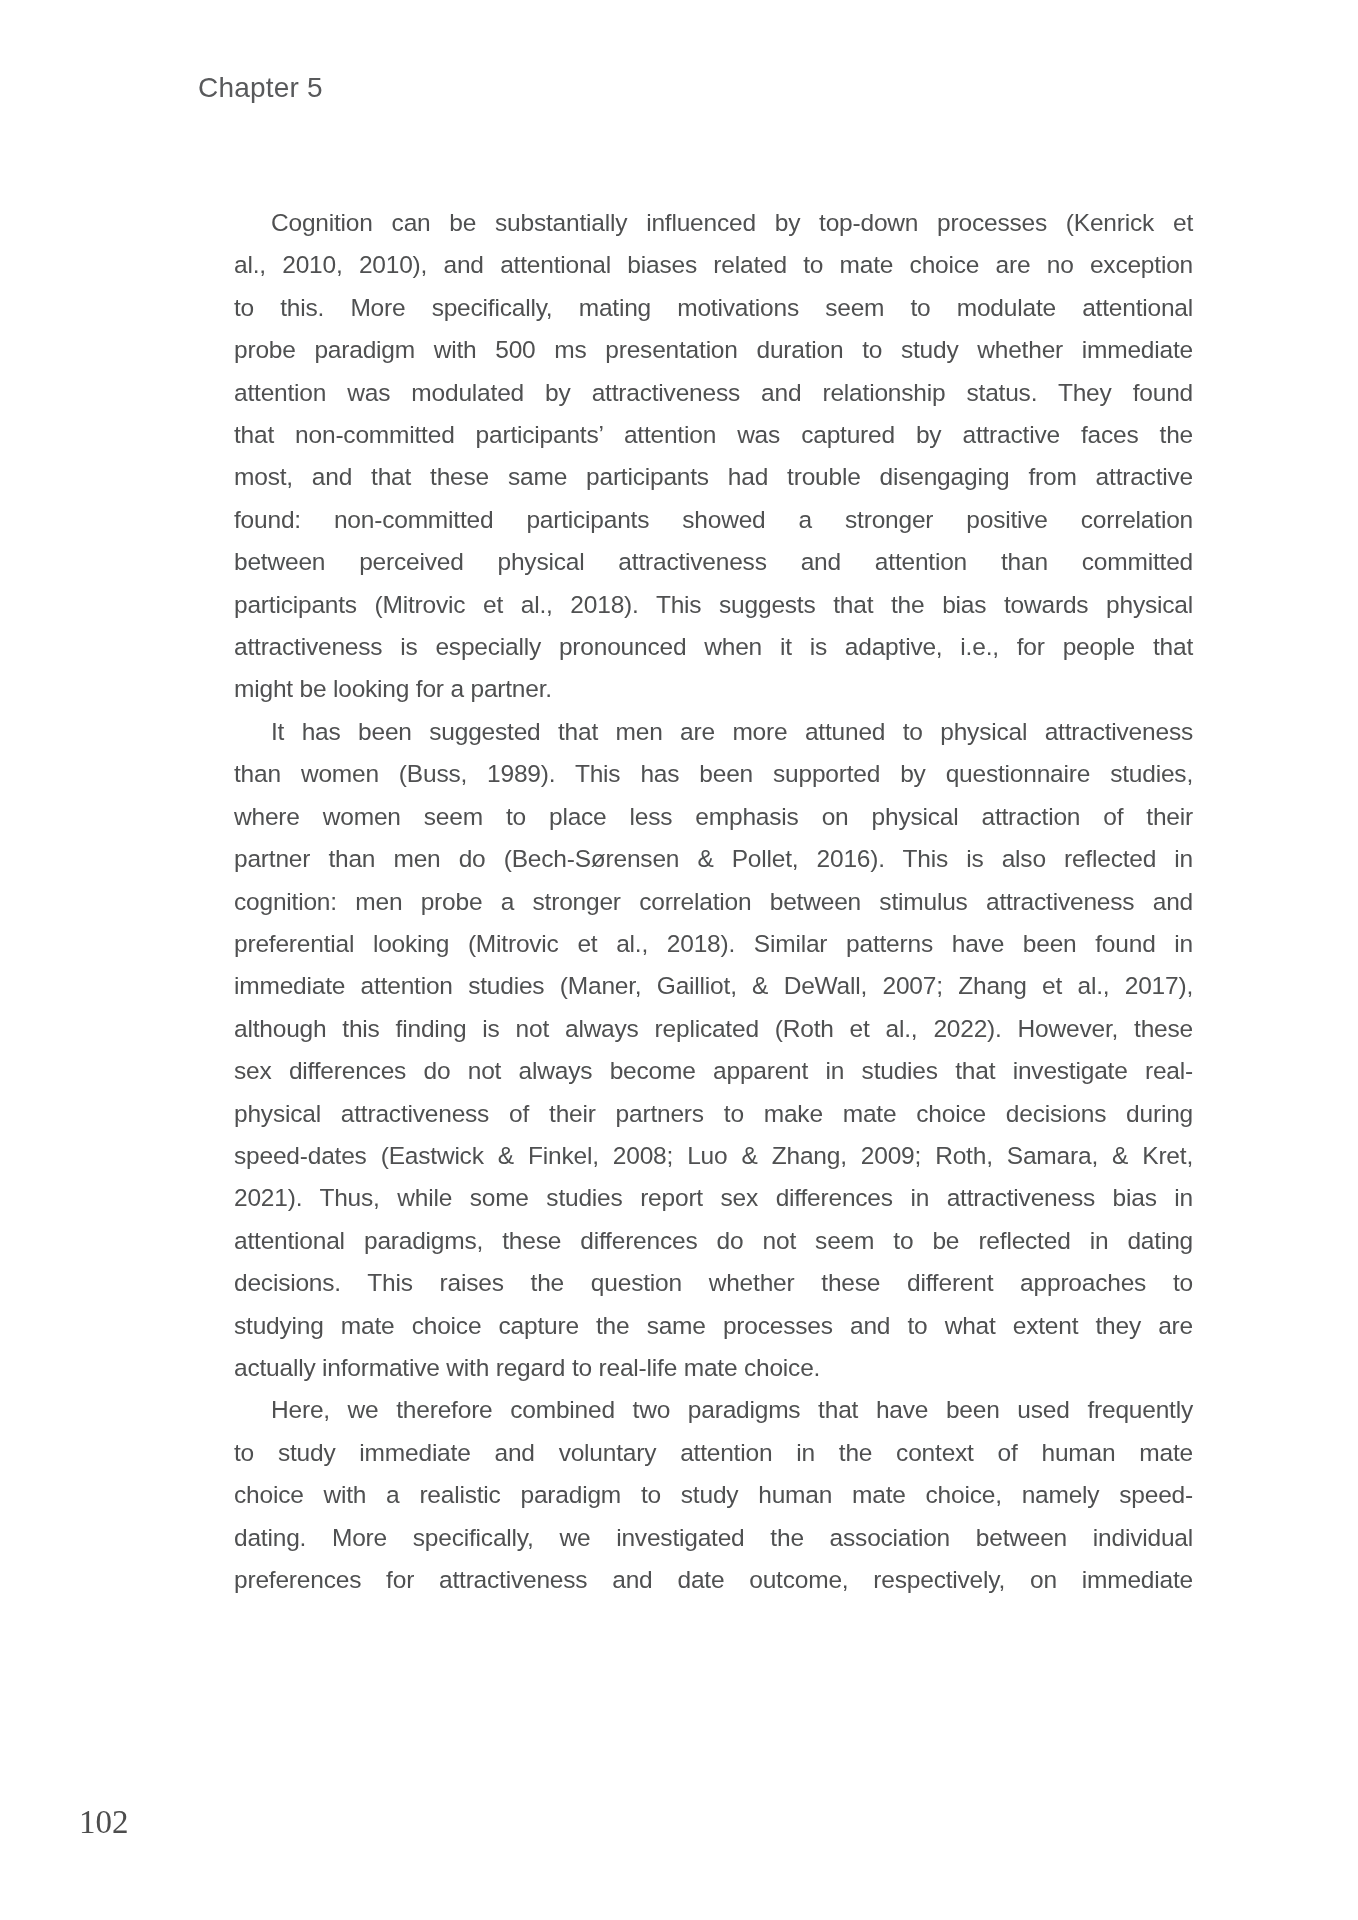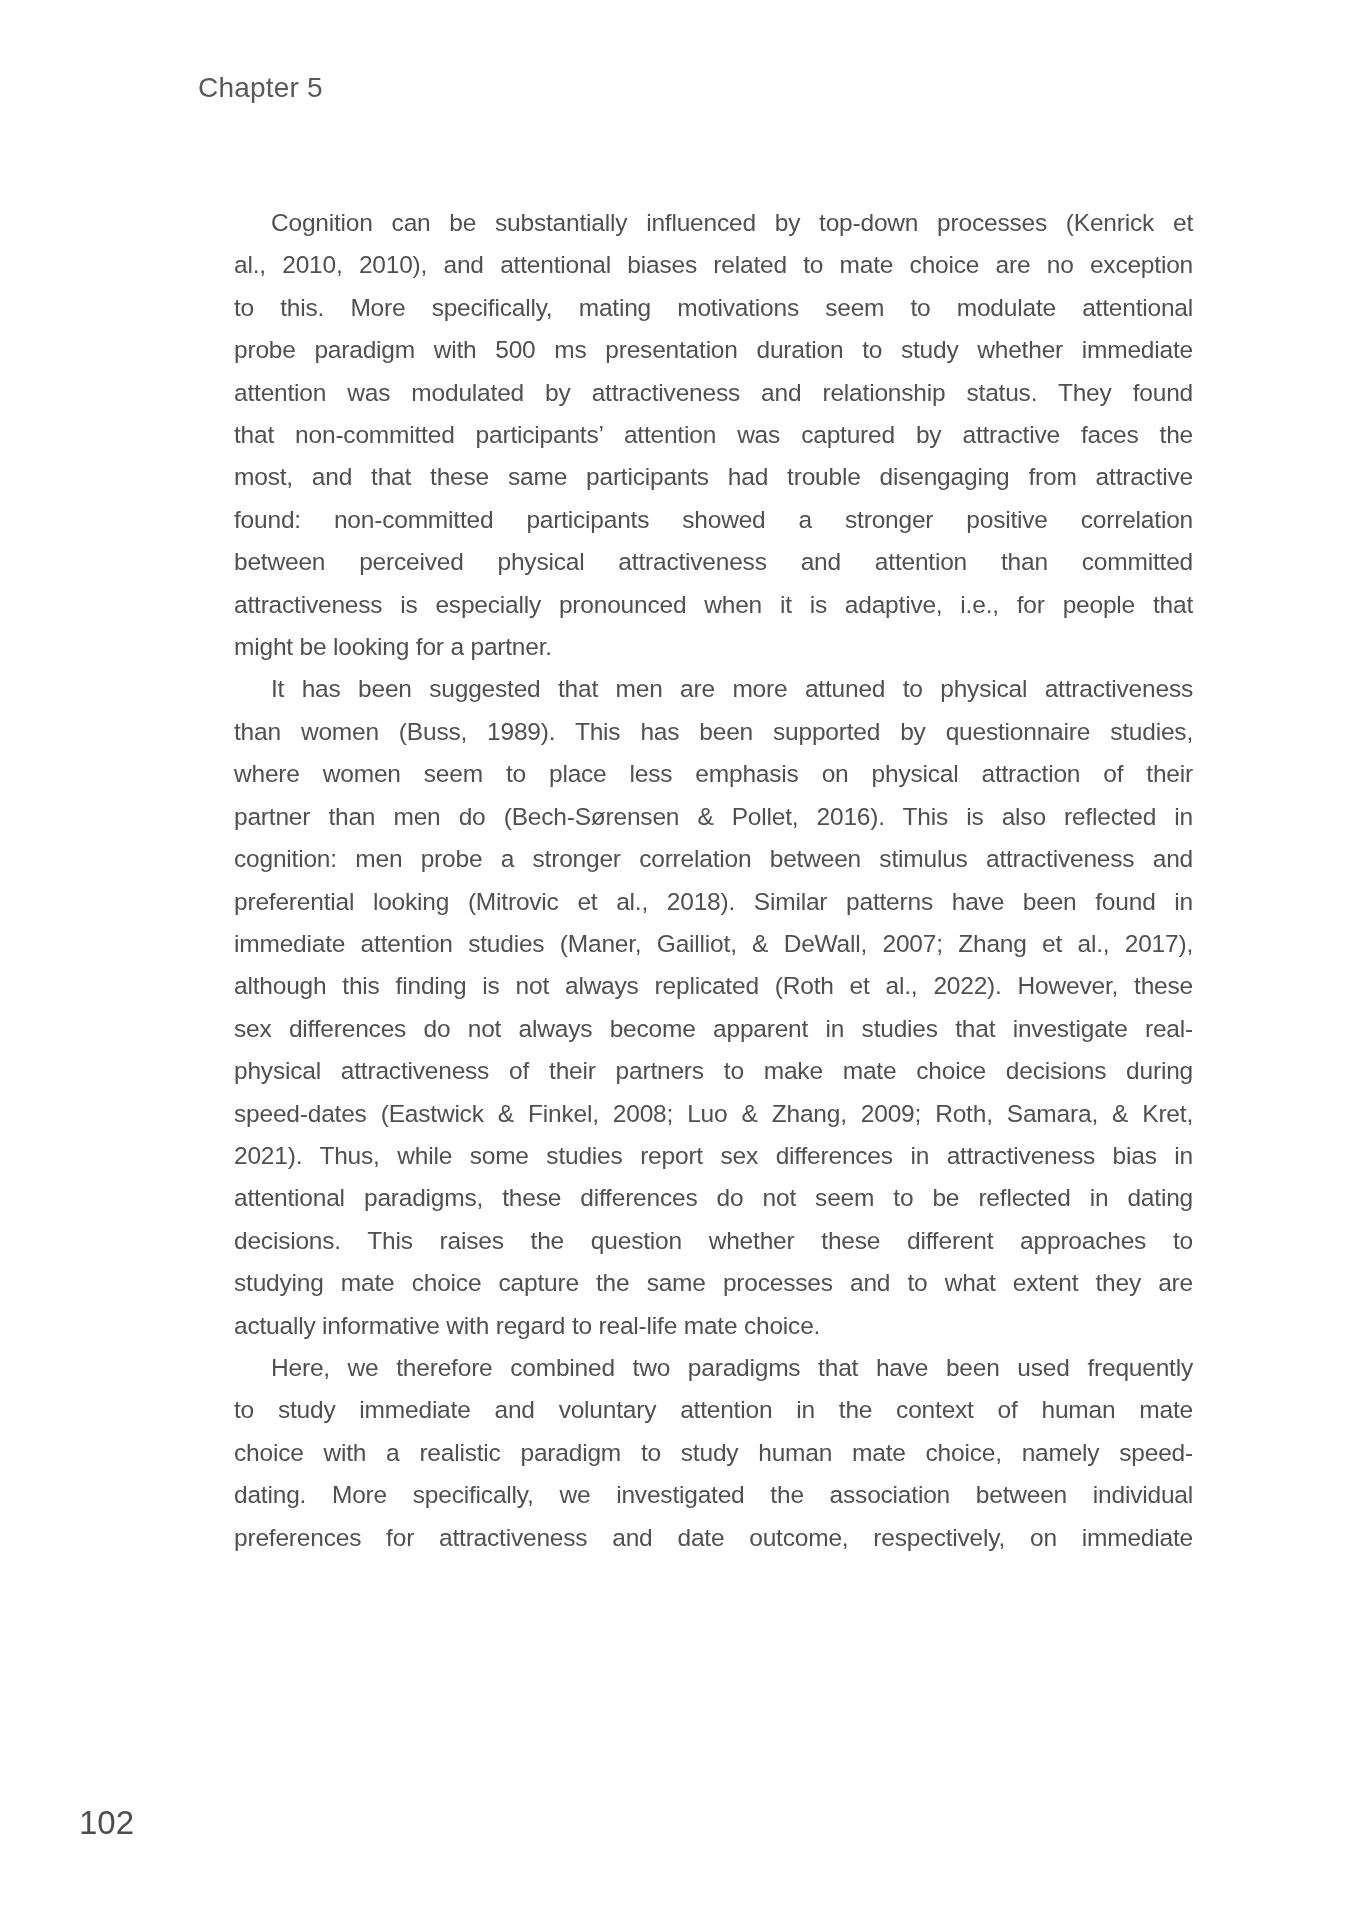--- a/index.html
+++ b/index.html
@@ -32,41 +32,42 @@
     text-align: justify;
     text-align-last: justify;
     text-justify: inter-word;
     white-space: normal;
   }
   .tl.end { text-align-last: left; }
   .tl.ind { text-indent: 37px; }
   .page-number {
     position: absolute;
     left: 79px; top: 1806px;
-    font-family: Liberation Sans, sans-serif;
+    font-family: Liberation Serif, serif;
     font-size: 33px;
     line-height: 1;
     color: #4d4d4d;
   }
 </style>
 </head>
 <body>
 
 <div class="chapter-header">Chapter 5</div>
 
 <div class="body-block">
     <div class="tl ind">Cognition can be substantially influenced by top-down processes (Kenrick et</div>
     <div class="tl">al., 2010, 2010), and attentional biases related to mate choice are no exception</div>
     <div class="tl">to this. More specifically, mating motivations seem to modulate attentional</div>
     <div class="tl">probe paradigm with 500 ms presentation duration to study whether immediate</div>
     <div class="tl">attention was modulated by attractiveness and relationship status. They found</div>
     <div class="tl">that non-committed participants’ attention was captured by attractive faces the</div>
     <div class="tl">most, and that these same participants had trouble disengaging from attractive</div>
     <div class="tl">found: non-committed participants showed a stronger positive correlation</div>
     <div class="tl">between perceived physical attractiveness and attention than committed</div>
+    <div class="tl">participants (Mitrovic et al., 2018). This suggests that the bias towards physical</div>
     <div class="tl">attractiveness is especially pronounced when it is adaptive, i.e., for people that</div>
     <div class="tl end">might be looking for a partner.</div>
     <div class="tl ind">It has been suggested that men are more attuned to physical attractiveness</div>
     <div class="tl">than women (Buss, 1989). This has been supported by questionnaire studies,</div>
     <div class="tl">where women seem to place less emphasis on physical attraction of their</div>
     <div class="tl">partner than men do (Bech-Sørensen &amp; Pollet, 2016). This is also reflected in</div>
     <div class="tl">cognition: men probe a stronger correlation between stimulus attractiveness and</div>
     <div class="tl">preferential looking (Mitrovic et al., 2018). Similar patterns have been found in</div>
     <div class="tl">immediate attention studies (Maner, Gailliot, &amp; DeWall, 2007; Zhang et al., 2017),</div>
     <div class="tl">although this finding is not always replicated (Roth et al., 2022). However, these</div>

